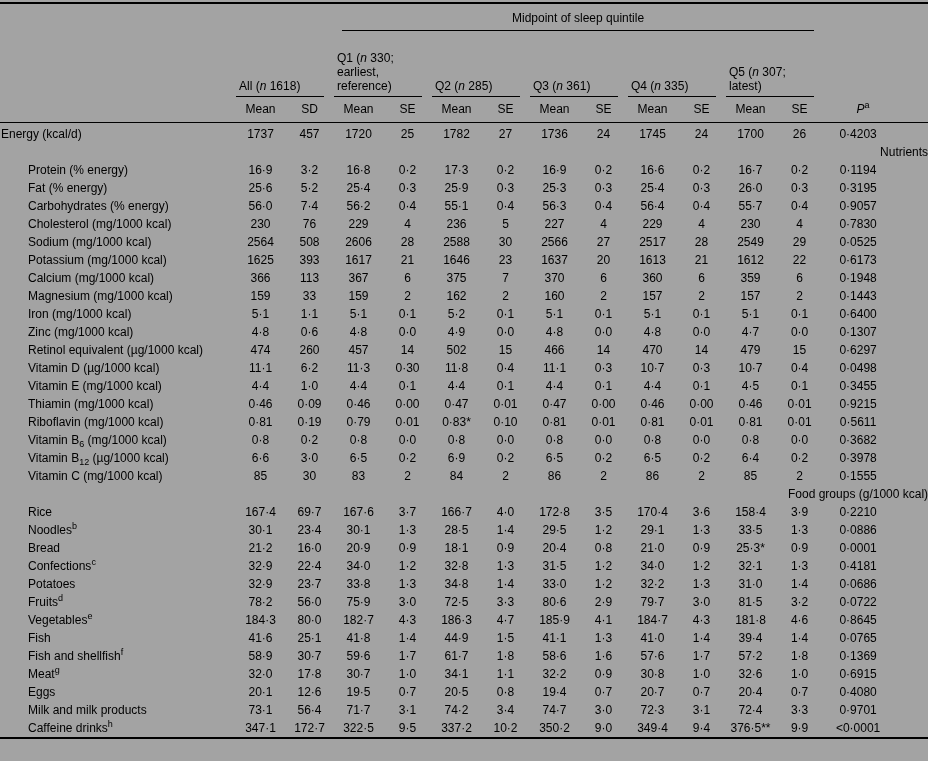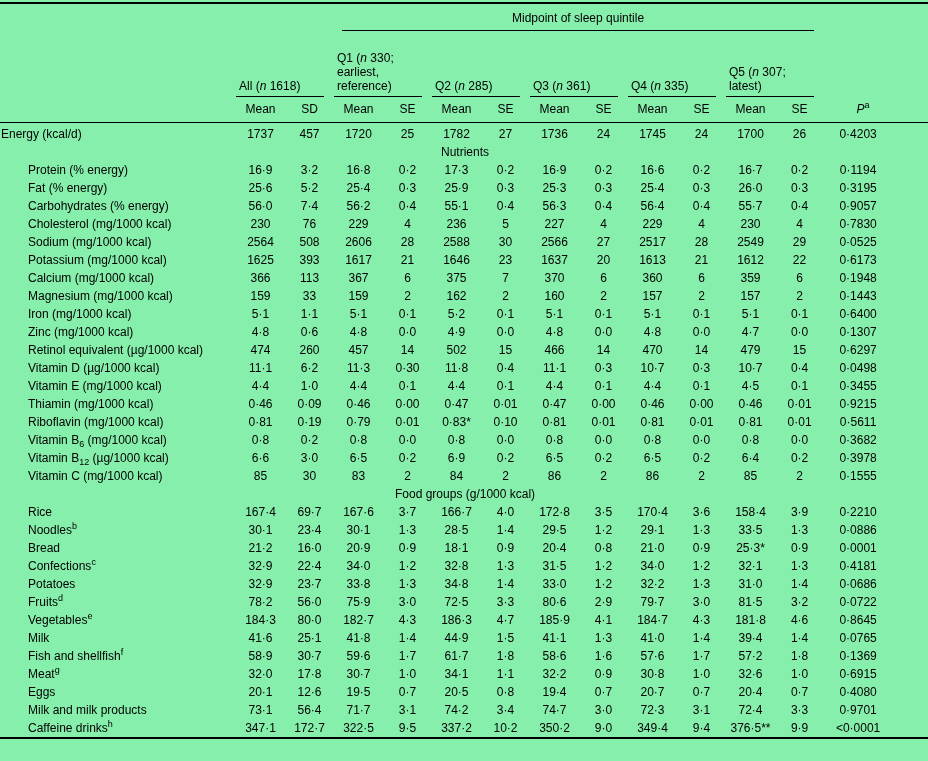--- a/index.html
+++ b/index.html
@@ -1,20 +1,20 @@
 <!DOCTYPE html>
 <html><head>
 <meta charset="utf-8">
 <style>
   * { box-sizing: border-box; }
   html, body { margin: 0; padding: 0; background: #ffffff; }
   .page {
     width: 928px; height: 761px; overflow: hidden;
     font-family: "Liberation Sans", "DejaVu Sans", sans-serif;
-    font-size: 12px; color: #000; background: #86efac;
+    font-size: 12px; color: #000; background: #a3a3a3;
     padding-top: 2px;
   }
   table.main {
     border-collapse: collapse; width: 928px; table-layout: fixed;
     border-top: 2px solid #000; border-bottom: 2px solid #000;
   }
   th, td { font-weight: normal; padding: 0; margin: 0; }
   
   .spanner-row th { vertical-align: bottom; height: 28px; }
   .spanner-inner {
@@ -31,21 +31,21 @@
     border-bottom: 1px solid #000;
   }
   .p-head { padding-right: 26px; }
   i { font-style: italic; }
   sup { font-size: 9px; vertical-align: super; line-height: 0; }
   sub { font-size: 9px; vertical-align: sub; line-height: 0; }
   
   tbody td { line-height: 14px; padding: 2px 0; white-space: nowrap; }
   td.row-label { text-align: left; padding-left: 1px; }
   td.row-label.indent { padding-left: 28px; }
-  td.section-label { text-align: center; padding-left: 2px; }
+  td.section-label { text-align: right; padding-left: 2px; }
   td.num { text-align: center; }
   td.pcol { padding-right: 36px; }
   tbody tr:first-child td { padding-top: 4px; margin-left: 31px; }
 </style>
 </head>
 <body>
 
 <div class="page">
   <table class="main">
     <colgroup>
@@ -517,21 +517,21 @@
           <td class="num">4·7</td>
           <td class="num">185·9</td>
           <td class="num">4·1</td>
           <td class="num">184·7</td>
           <td class="num">4·3</td>
           <td class="num">181·8</td>
           <td class="num">4·6</td>
           <td class="num pcol">0·8645</td>
         </tr>
         <tr>
-          <td class="row-label indent"><span>Milk</span></td>
+          <td class="row-label indent"><span>Fish</span></td>
           <td class="num">41·6</td>
           <td class="num">25·1</td>
           <td class="num">41·8</td>
           <td class="num">1·4</td>
           <td class="num">44·9</td>
           <td class="num">1·5</td>
           <td class="num">41·1</td>
           <td class="num">1·3</td>
           <td class="num">41·0</td>
           <td class="num">1·4</td>

